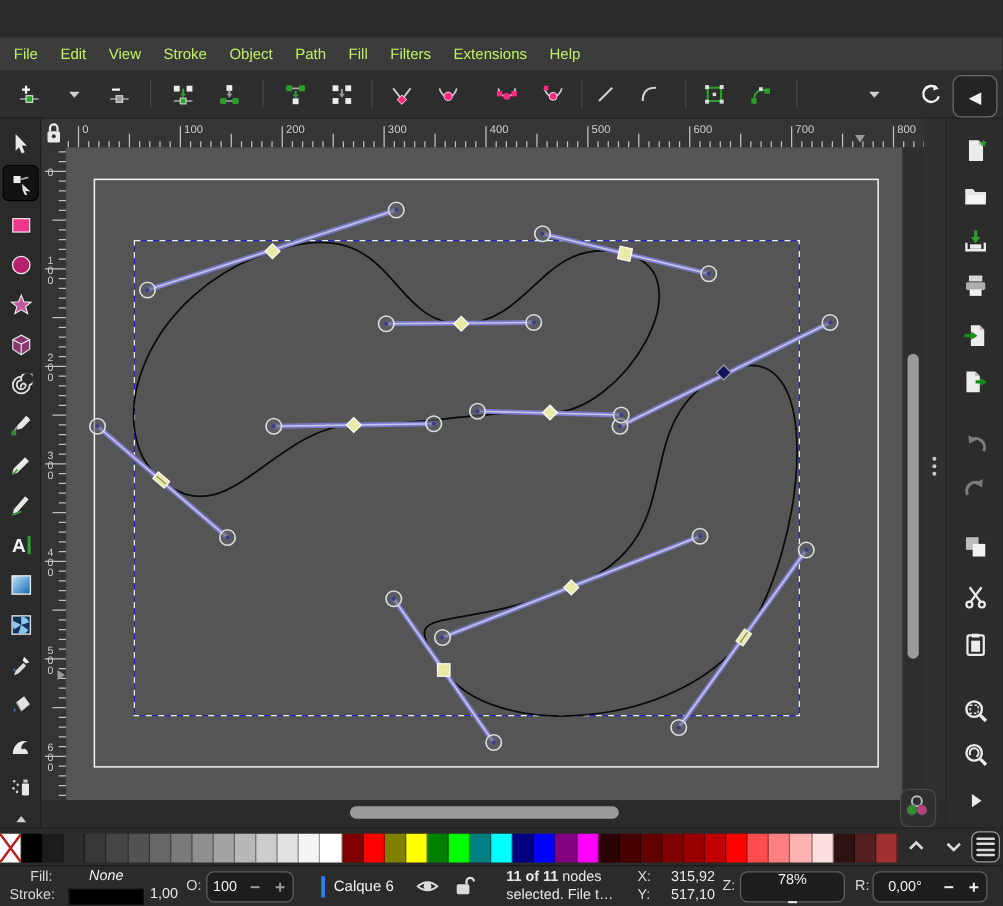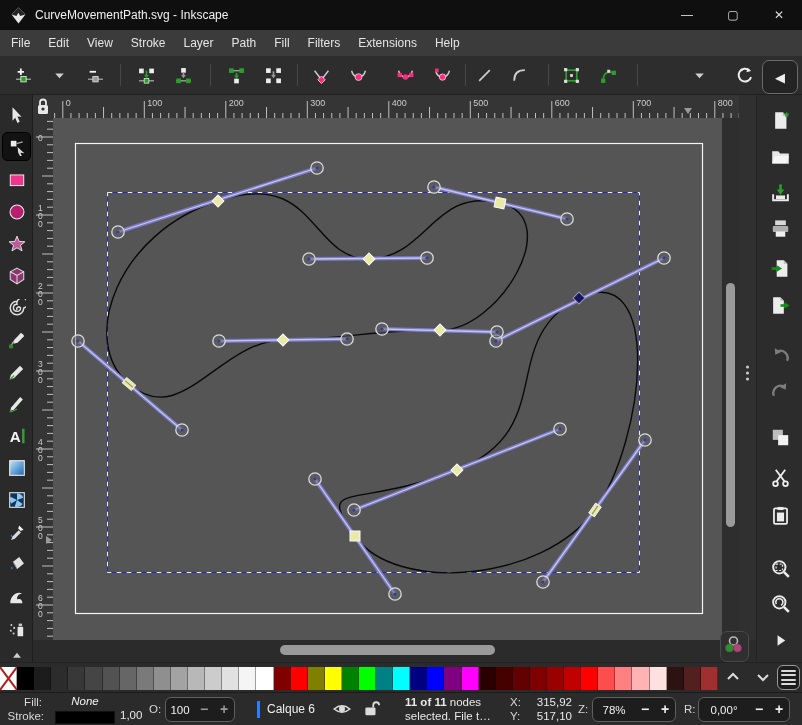--- a/index.html
+++ b/index.html
@@ -8,21 +8,21 @@
        -webkit-font-smoothing:antialiased;}
   .abs{position:absolute;}
   
   .titlebar{left:0;top:0;width:802px;height:30px;background:#0f0f0f;display:flex;align-items:center;}
   .titlebar .logo{width:17px;height:17px;margin:0 8px 0 10px;}
   .titlebar .title{font-size:12px;color:#f0f0f0;}
   .winbtns{position:absolute;right:0;top:0;height:30px;display:flex;}
   .winbtn{width:46px;height:30px;display:flex;align-items:center;justify-content:center;color:#dcdcdc;font-size:12px;}
   
   .menubar{left:0;top:30px;width:802px;height:26px;background:#3b3b3b;display:flex;align-items:center;padding-left:2px;box-sizing:border-box;}
-  .menuitem{padding:0 9px;font-size:12px;color:#e5e5e5;line-height:26px;}
+  .menuitem{padding:0 9px;font-size:12px;color:#bef264;line-height:26px;}
   
   .toolbar{left:0;top:56px;width:802px;height:39px;background:#2d2d2d;border-bottom:1px solid #202020;box-sizing:border-box;}
   .tbtn{position:absolute;top:4px;width:30px;height:30px;display:flex;align-items:center;justify-content:center;border-radius:4px;}
   .tsep{position:absolute;top:8px;width:1px;height:22px;background:#474747;}
   .collapse-btn{left:762px;top:60px;width:34px;height:32px;border:1px solid #6b6b6b;border-radius:7px;background:#242424;display:flex;align-items:center;justify-content:center;}
   
   .toolbox{left:0;top:95px;width:33px;height:567px;background:#2a2a2a;border-right:1px solid #1e1e1e;box-sizing:border-box;}
   .tool{position:absolute;left:3px;width:27px;height:27px;display:flex;align-items:center;justify-content:center;border-radius:4px;}
   .tool.active{background:#121212;outline:1px solid #000;}
   
@@ -58,41 +58,27 @@
   .two-line{line-height:13.5px;font-size:11.5px;color:#e8e8e8;}
   .blue-tick{position:absolute;width:3px;height:17px;background:#2a7fff;}
   svg{display:block;}
   text{font-family:"Liberation Sans",sans-serif;}
 </style>
 </head>
 <body>
 
 <div id="app">
 
-  <div class="abs titlebar">
-    <span class="logo">
-      <svg width="17" height="17" viewBox="0 0 16 16">
-          <path d="M8 0.5 L14.5 7 L8 15.5 L1.5 7 Z" fill="#e9e9e9"></path>
-          <path d="M8 0.5 L14.5 7 L9.5 8.5 L8 5.5 L6 8.5 L1.5 7 Z" fill="#242424"></path>
-        </svg>
-    </span>
-    <span class="title">CurveMovementPath.svg - Inkscape</span>
-    <div class="winbtns" id="winbtns">
-        <div class="winbtn">—</div>
-        <div class="winbtn">▢</div>
-        <div class="winbtn">✕</div>
-      </div>
-  </div>
 
   <div class="abs menubar" id="menubar">
       <div class="menuitem">File</div>
       <div class="menuitem">Edit</div>
       <div class="menuitem">View</div>
       <div class="menuitem">Stroke</div>
-      <div class="menuitem">Layer</div>
+      <div class="menuitem">Object</div>
       <div class="menuitem">Path</div>
       <div class="menuitem">Fill</div>
       <div class="menuitem">Filters</div>
       <div class="menuitem">Extensions</div>
       <div class="menuitem">Help</div>
     </div>
 
   <div class="abs toolbar" id="toolbar">
       <div class="tbtn" style="left: 8px;">
         <span>
@@ -1030,21 +1016,21 @@
       <div style="display:flex;justify-content:space-between;">
           <span class="sb-label">X:</span>
           <span>315,92</span>
         </div>
       <div style="display:flex;justify-content:space-between;">
           <span class="sb-label">Y:</span>
           <span>517,10</span>
         </div>
     </div>
     <div class="abs sb-label" style="left:578px;top:10px;">Z:</div>
-    <div class="spin" style="left:592px;top:4px;width:84px;">
+    <div class="spin" style="left:592px;top:4px;width:84px;flex-direction:column;">
       <span class="val" style="flex:1">78%</span>
       <span class="b">−</span>
       <span class="b">+</span>
     </div>
     <div class="abs sb-label" style="left:684px;top:10px;">R:</div>
     <div class="spin" style="left:698px;top:4px;width:92px;">
       <span class="val" style="flex:1">0,00°</span>
       <span class="b">−</span>
       <span class="b">+</span>
     </div>

